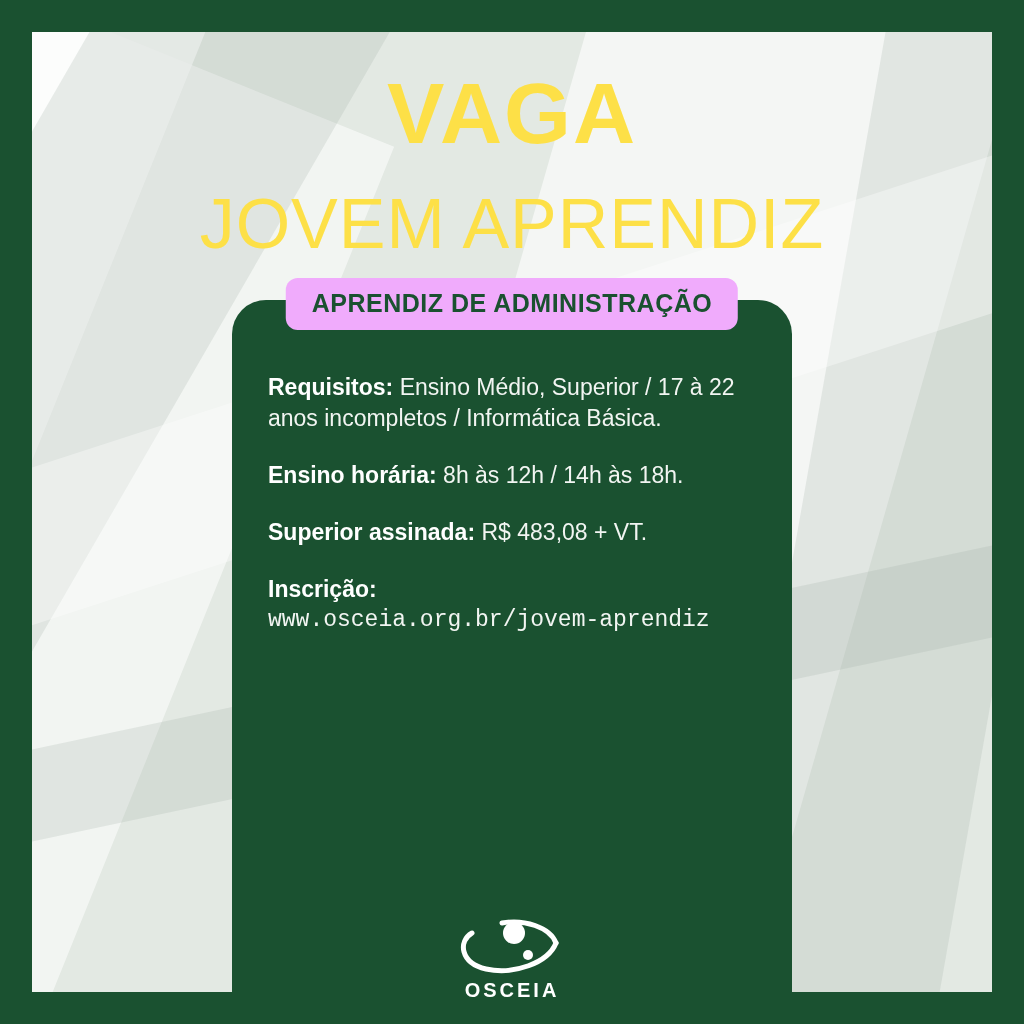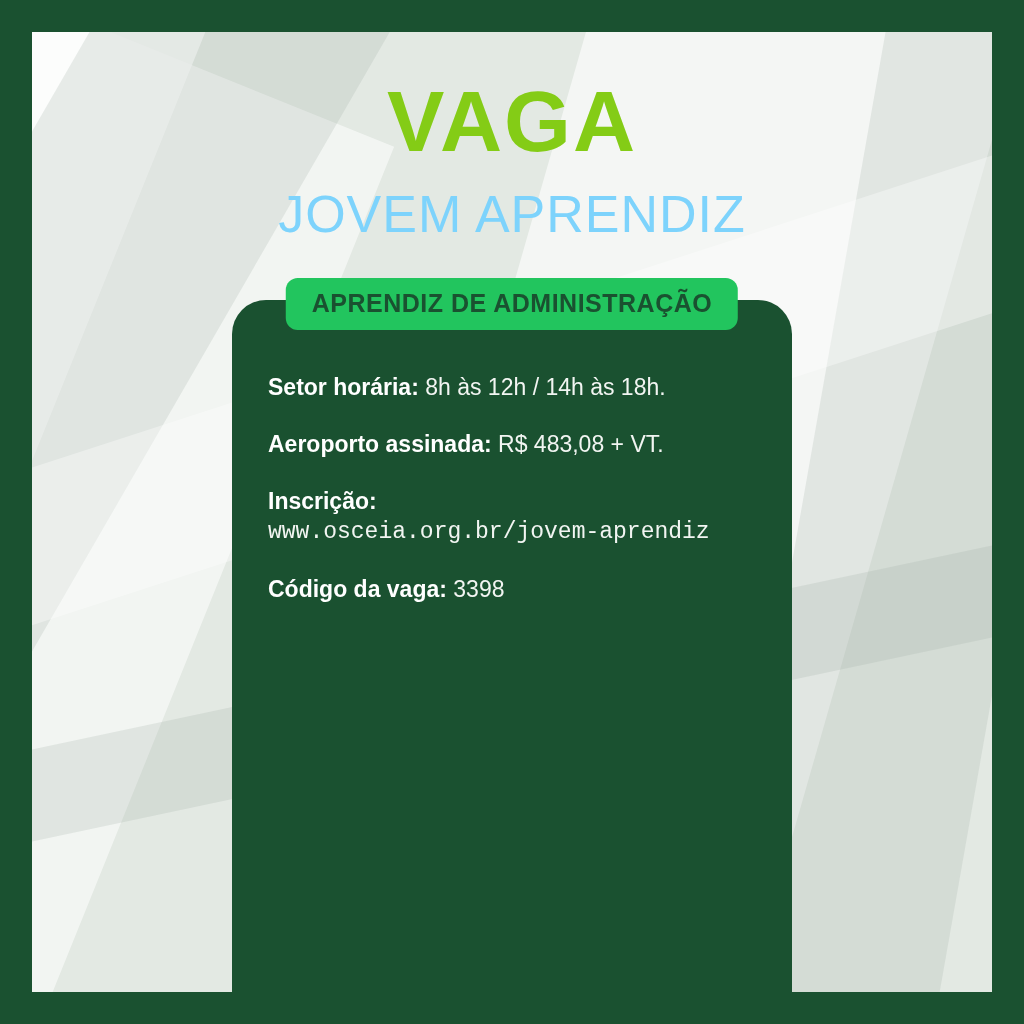--- a/index.html
+++ b/index.html
@@ -60,48 +60,48 @@
   .edge-top {
     position: absolute; left: 0; top: 0; width: 1024px; height: 32px; background: #1a5130;
   }
   .edge-bottom {
     position: absolute; left: 0; bottom: 0; width: 1024px; height: 32px; background: #1a5130;
   }
 
   
   .title {
     position: absolute;
-    left: 0; top: 78px;
+    left: 0; top: 70px;
     width: 1024px;
     text-align: center;
     font-size: 86px;
     line-height: 1;
     font-weight: 800;
     letter-spacing: 2px;
-    color: #84cc16;
+    color: #fde047;
   }
   .subtitle {
     position: absolute;
     left: 0; top: 186px;
     width: 1024px;
     text-align: center;
-    font-size: 52px;
+    font-size: 70px;
     line-height: 1.1;
     font-weight: 400;
     letter-spacing: 1px;
-    color: #7dd3fc;
+    color: #fde047;
   }
 
   
   .role-badge {
     position: absolute;
     left: 50%;
     top: 278px;
     transform: translateX(-50%);
-    background: #22c55e;
+    background: #f0abfc;
     color: #1a5130;
     font-size: 25px;
     font-weight: 800;
     letter-spacing: 0.5px;
     padding: 11px 26px 12px 26px;
     border-radius: 12px;
     white-space: nowrap;
     z-index: 4;
   }
 
@@ -182,39 +182,50 @@
 
   <div class="title">VAGA</div>
   <div class="subtitle">JOVEM APRENDIZ</div>
 
   <div class="card"></div>
 
   <div class="role-badge">APRENDIZ DE ADMINISTRAÇÃO</div>
 
   <div class="card-body">
 
-
     <div class="field">
-      <span class="lbl">Setor horária:</span>
+      <span class="lbl">Requisitos:</span>
+      <span class="val">Ensino Médio, Superior  /  17 à 22 anos incompletos / Informática Básica.</span>
+    </div>
+
+    <div class="field">
+      <span class="lbl">Ensino horária:</span>
       <span class="val">8h às 12h / 14h às 18h.</span>
     </div>
 
     <div class="field">
-      <span class="lbl">Aeroporto assinada:</span>
+      <span class="lbl">Superior assinada:</span>
       <span class="val">R$ 483,08 + VT.</span>
     </div>
 
 
     <div class="field inscricao">
       <span class="lbl">Inscrição:</span>
       <span class="val">www.osceia.org.br/jovem-aprendiz</span>
     </div>
 
 
-    <div class="field">
-      <span class="lbl">Código da vaga:</span>
-      <span class="val">3398</span>
-    </div>
 
   </div>
 
+  <div class="logo">
+    <span>
+      <svg width="120" height="66" viewBox="0 0 120 66" fill="none" aria-hidden="true">
+        <path d="M20 22 C6 30, 8 52, 34 58 C62 64, 96 52, 104 32" stroke="#ffffff" stroke-width="5" fill="none" stroke-linecap="round"></path>
+        <path d="M104 32 C98 16, 72 8, 50 12" stroke="#ffffff" stroke-width="5" fill="none" stroke-linecap="round"></path>
+        <circle cx="62" cy="22" r="11" fill="#ffffff"></circle>
+        <circle cx="76" cy="44" r="5" fill="#ffffff"></circle>
+      </svg>
+    </span>
+    <div class="logo-text">OSCEIA</div>
+  </div>
 
 </div>
 
 </body></html>

